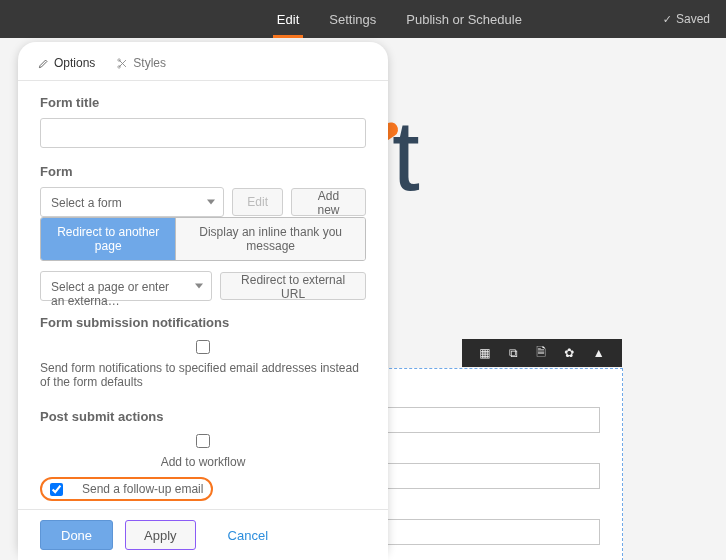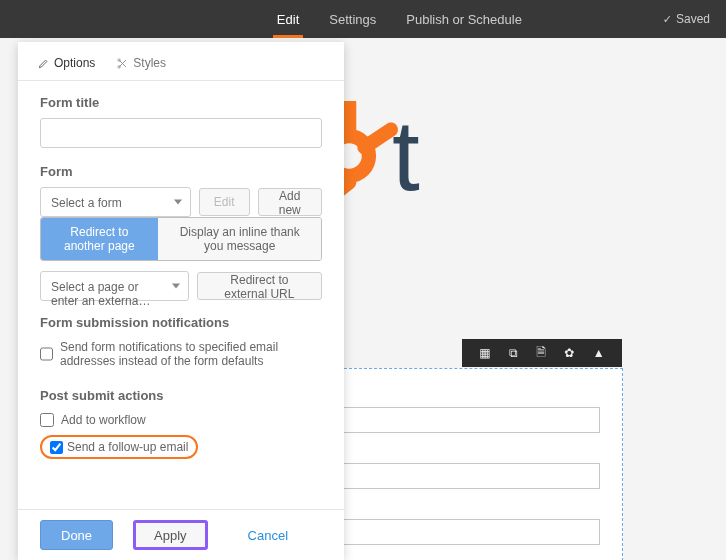--- a/index.html
+++ b/index.html
@@ -17,45 +17,45 @@
   .logo-area { position:absolute; top: 60px; left: 50%; transform: translateX(-50%); }
   .logo { display:flex; align-items:center; font-size:100px; font-weight:300; color:#33475b; }
   .logo svg { margin: 0 -12px; }
 
   .form-preview { position:absolute; top: 330px; left: 50%; transform:translateX(-50%); width: 520px; border: 1px dashed #6fa8e8; padding: 20px 22px; background:#fff; }
   .form-preview .field-label { font-size: 12px; color:#555; margin-bottom:4px; display:block; }
   .form-preview input { width:100%; height:26px; border:1px solid #c7c7c7; margin-bottom:12px; padding: 0 6px; font-size:12px; }
   .preview-toolbar { position:absolute; top:-30px; right:0; background:#2b2b2b; height:28px; width: 160px; display:flex; align-items:center; justify-content:space-around; padding: 0 8px; }
   .preview-toolbar span { color:#f0f0f0; font-size:12px; cursor:pointer; }
 
-  .side-panel { position:absolute; left:18px; top: 42px; width: 326px; bottom:0; background:#fff; box-shadow: 0 2px 10px rgba(0,0,0,0.18); display:flex; flex-direction:column; z-index:10; }
+  .side-panel { position:absolute; left:18px; top: 42px; width: 370px; bottom:0; background:#fff; box-shadow: 0 2px 10px rgba(0,0,0,0.18); display:flex; flex-direction:column; z-index:10;border-radius:18px; }
   .panel-tabs { border-bottom:1px solid #e5e5e5; display:flex; padding: 8px 12px 0; gap:6px; }
   .panel-tab { padding: 6px 8px 10px; font-size:12px; color:#777; display:flex; align-items:center; gap:5px; cursor:pointer; }
   .panel-tab.active { color:#333; position:relative; }
   .panel-tab svg { width:11px; height:11px; }
 
   .panel-body { flex:1; overflow-y:auto; padding: 14px 22px; }
   .group-label { font-weight:600; color:#666; font-size:13px; margin-bottom:8px; }
   .section-sub { font-weight:600; color:#666; font-size:13px; margin: 14px 0 10px; }
   .text-input { width:100%; height:30px; border:1px solid #cfcfcf; border-radius:3px; padding:0 8px; font-size:12px; }
   .row { display:flex; align-items:center; gap:8px; }
   .dropdown { height:30px; border:1px solid #cfcfcf; border-radius:3px; background:#fff; padding: 8px 28px 0 10px; font-size:12px; color:#666; position:relative; cursor:pointer; }
   .dropdown .caret { position:absolute; right:8px; top:50%; transform:translateY(-50%); width:0; height:0; border-left:4px solid transparent; border-right:4px solid transparent; border-top:5px solid #888; }
   .btn { height:28px; border:1px solid #cfcfcf; background:#f7f7f7; color:#666; font-size:12px; padding: 0 14px; border-radius:3px; cursor:pointer; }
   .btn:disabled, .btn.disabled { color:#bbb; cursor:default; }
   .toggle-group { display:flex; border:1px solid #bfbfbf; border-radius:3px; overflow:hidden; width:fit-content; }
   .toggle-btn { padding: 7px 10px; font-size:12px; background:#f7f7f7; color:#666; border:none; cursor:pointer; }
   .toggle-btn.active { background:#6fa8e8; color:#fff; }
   .toggle-sep { width:1px; background:#bfbfbf; }
-  .checkbox-row { display:flex; align-items:center; gap:7px; margin-bottom:8px; font-size:12px; color:#666; }
+  .checkbox-row { display:flex; align-items:center; gap:7px; margin-bottom:8px; font-size:12px; color:#666;flex-direction:column; }
   .checkbox-row input { width:14px; height:14px; }
-  .highlight-box { border:2px solid #f8761f; border-radius:14px; padding: 3px 8px; display:inline-flex; align-items:center; gap:4px; }
-  .panel-footer { border-top:1px solid #e5e5e5; padding: 10px 22px; display:flex; gap:20px; align-items:center; background:#fff; }
+  .highlight-box { border:2px solid #f8761f; border-radius:14px; padding: 3px 8px; display:inline-flex; align-items:center; gap:19px; }
+  .panel-footer { border-top:1px solid #e5e5e5; padding: 10px 22px; display:flex; gap:12px; align-items:center; background:#fff; }
   .footer-primary { background:#6fa8e8; color:#fff; border:1px solid #5d95d6; height:30px; padding:0 20px; border-radius:3px; font-size:13px; cursor:pointer; }
-  .footer-secondary { background:#f7f7f7; border:3px solid #8b5cf6; height:30px; padding:0 18px; border-radius:3px; font-size:13px; color:#555; cursor:pointer; }
+  .footer-secondary { background:#f7f7f7; border:1px solid #8b5cf6; height:30px; padding:0 18px; border-radius:3px; font-size:13px; color:#555; cursor:pointer; }
   .footer-link { color:#2d8edd; font-size:13px; margin-left:20px; cursor:pointer; }
   .spacer { height: 16px; }
   .small-spacer { height: 10px; }
 </style>
 </head>
 <body>
 
 <div class="topbar">
   <div class="topbar-tabs">
     <div class="topbar-tab active">Edit</div>

